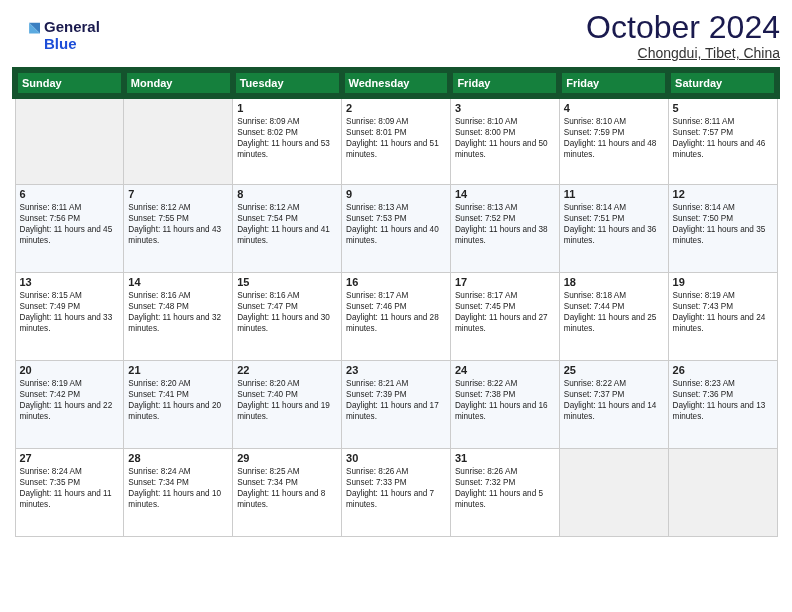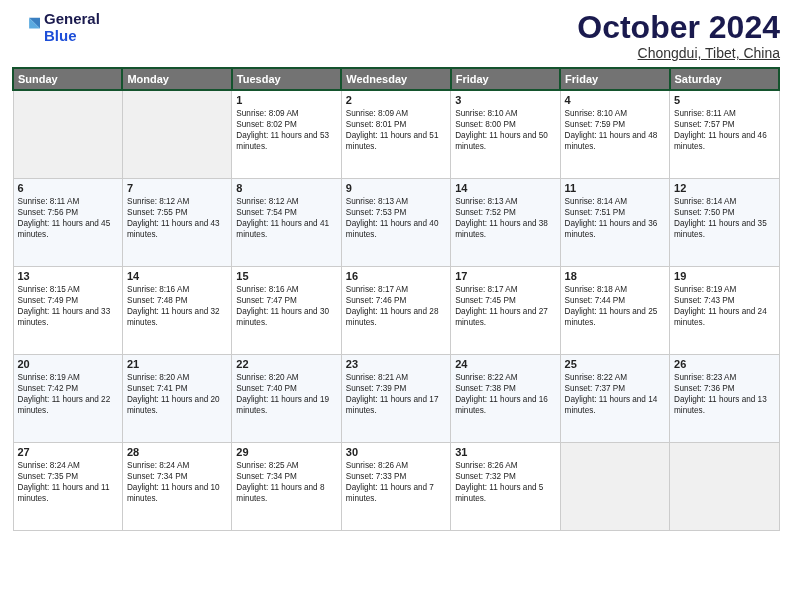--- a/index.html
+++ b/index.html
@@ -16,53 +16,54 @@
       padding: 10px 12px 8px 12px;
     }
     .header {
       display: flex;
       justify-content: space-between;
       align-items: flex-start;
       margin-bottom: 6px;
     }
     .logo {
       display: flex;
-      align-items: center;
+      align-items: flex-start;
       gap: 4px;
+      margin-top: 8px;
     }
     .logo-icon {
       width: 28px;
       height: 28px;
     }
     .title-block {
       text-align: right;
     }
     .month-title {
       font-size: 32px;
-      font-weight: bold;
+      font-weight: normal;
       color: #1a1a4e;
       line-height: 1.1;
     }
     .location {
       font-size: 14px;
       color: #333;
       text-decoration: underline;
     }
     .calendar {
       width: 100%;
       border-collapse: collapse;
       table-layout: fixed;
     }
     .calendar th {
-      background: #737373;
+      background: #15803d;
       color: #fff;
       font-size: 11px;
       font-weight: bold;
       padding: 4px 4px;
-      border: 2px solid #14532d;
+      border: 6px solid #14532d;
       text-align: left;
     }
     .calendar td {
       border: 1px solid #ccc;
       vertical-align: top;
       padding: 3px 4px;
       font-size: 8.5px;
       color: #222;
       height: 88px;
       background: #fff;

